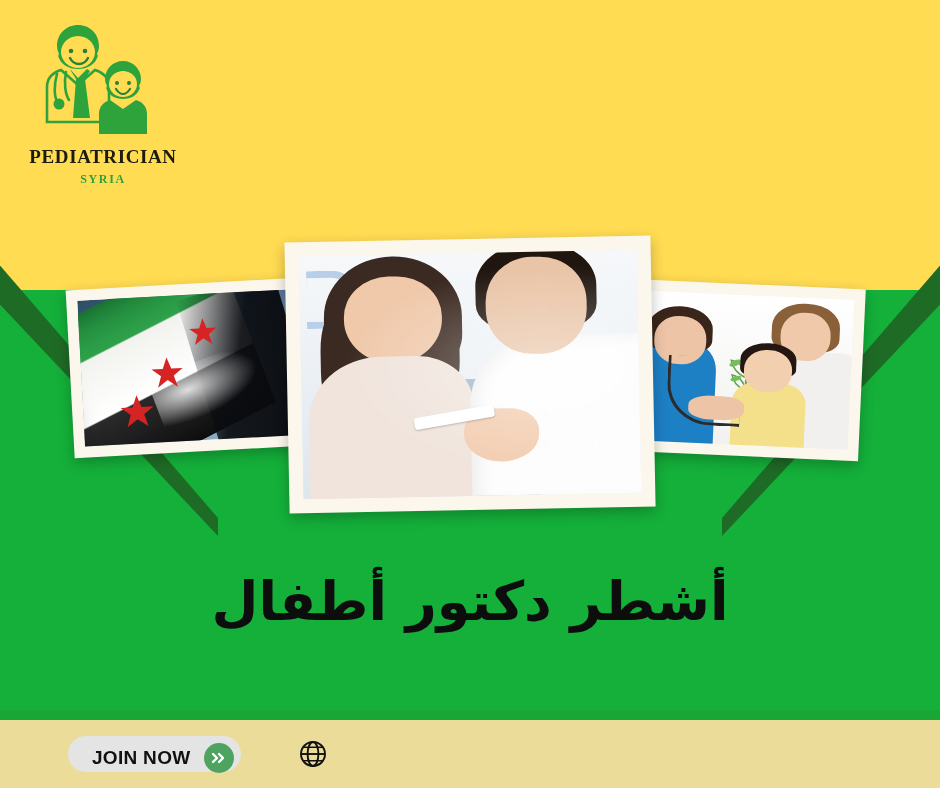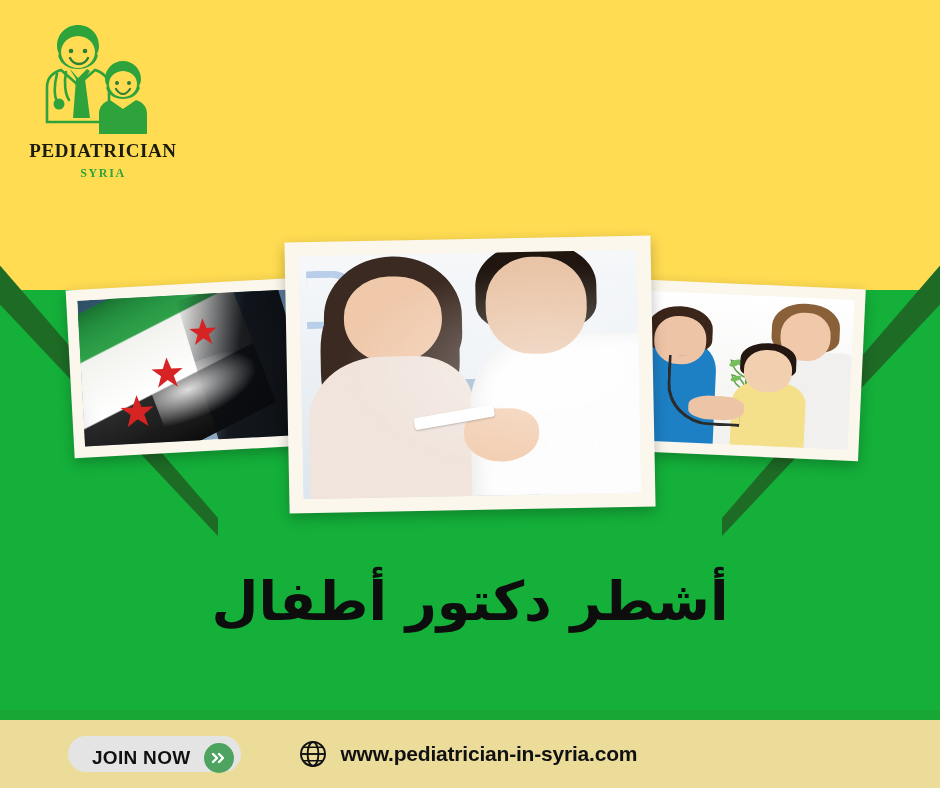--- a/index.html
+++ b/index.html
@@ -44,21 +44,21 @@
     background:#FFDC52;
     clip-path:polygon(0 0,940px 0,940px 22px,712px 290px,228px 290px,0 22px);
   }
 
   
   .logo{ position:absolute; left:18px; top:22px; width:170px; }
   .logo-mark{ width:132px; height:112px; display:block; margin:0 auto; }
   .logo-word{
     text-align:center; font-weight:bold; color:#1b1b0e;
     font-family:"Liberation Serif", serif;
-    font-size:19px; letter-spacing:.6px; margin-top:6px;
+    font-size:19px; letter-spacing:.6px; margin-top:12px;
   }
   .logo-sub{
     text-align:center; font-weight:bold; color:#2ea33c;
     font-family:"Liberation Serif", serif;
     font-size:12px; letter-spacing:1.6px; margin-top:4px;
   }
 
   
   .frame{
     position:absolute; background:#fbf7ec;
@@ -393,17 +393,16 @@
         </svg>
       </span>
     </div>
     <div class="url-wrap">
       <svg class="globe" viewBox="0 0 28 28">
         <circle cx="14" cy="14" r="12" fill="none" stroke="#111111" stroke-width="1.9"></circle>
         <ellipse cx="14" cy="14" rx="5.4" ry="12" fill="none" stroke="#111111" stroke-width="1.9"></ellipse>
         <line x1="2" y1="14" x2="26" y2="14" stroke="#111111" stroke-width="1.9"></line>
         <path d="M4.6 7.2h18.8M4.6 20.8h18.8" stroke="#111111" stroke-width="1.6" fill="none"></path>
       </svg>
-      <span class="url-text">www.pediatrician-in-syria.com</span>
     </div>
   </div>
 
 </div>
 
 </body></html>

